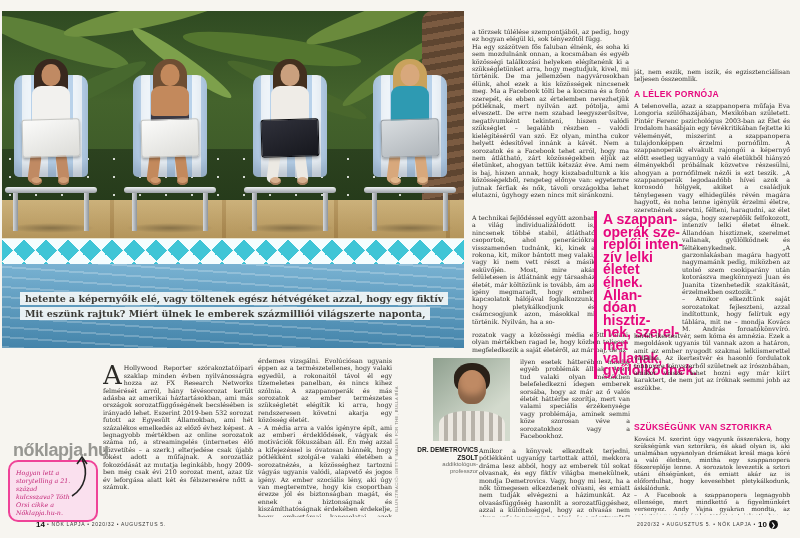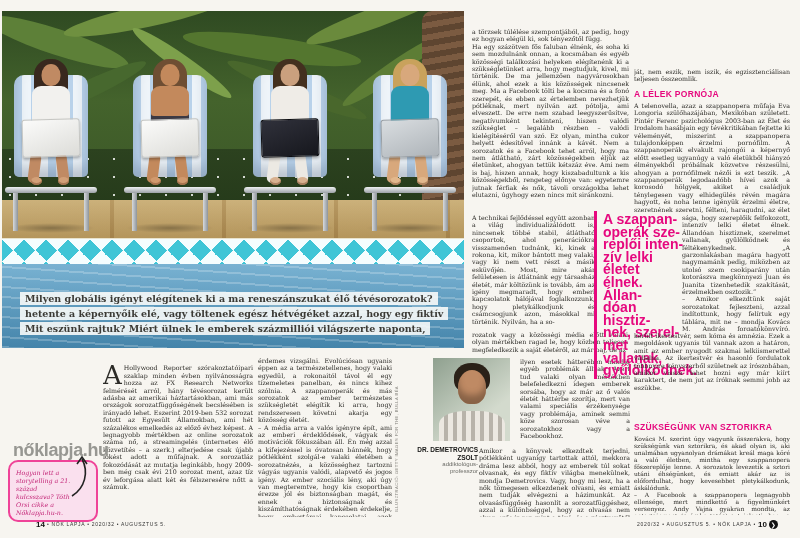--- a/index.html
+++ b/index.html
@@ -208,21 +208,20 @@
       <div class="torso"></div>
       <div class="shin shinL"></div>
         <div class="shin shinR"></div>
       <div class="foot footL"></div>
         <div class="foot footR"></div>
       <div class="laptop"></div>
     </div>
   </div>
 
   <div id="standfirst">
-    <div class="sf-line">Milyen globális igényt elégítenek ki a ma reneszánszukat élő tévésorozatok?</div>
     <div class="sf-line">hetente a képernyőik elé, vagy töltenek egész hétvégéket azzal, hogy egy fiktív</div>
     <div class="sf-line">Mit eszünk rajtuk? Miért ülnek le emberek százmilliói világszerte naponta,</div>
   </div>
 
 
   <div id="col1" class="body">
     <span class="dropcap">A</span><span>Hollywood Reporter szórakoztatóipari szaklap minden évben nyilvánosságra hozza az FX Research Networks felmérését arról, hány tévésorozat került adásba az amerikai háztartásokban, ami más országok sorozatfüggőségének becslésében is irányadó lehet. Eszerint 2019-ben 532 sorozat futott az Egyesült Államokban, ami hét százalékos emelkedés az előző évhez képest. A legnagyobb mértékben az online sorozatok száma nő, a streamingelés (internetes élő közvetítés – a szerk.) elterjedése csak újabb lökést adott a műfajnak. A sorozatláz fokozódását az mutatja leginkább, hogy 2009-ben még csak évi 210 sorozat ment, azaz tíz év leforgása alatt két és félszeresére nőtt a számuk.</span>
     
   </div>
   <div id="col2" class="body">érdemes vizsgálni. Evolúciósan ugyanis éppen az a természetellenes, hogy valaki egyedül, a rokonaitól távol él egy tízemeletes panelban, és nincs kihez szólnia. A szappanoperák és más sorozatok az ember természetes szükségletét elégítik ki arra, hogy rendszeresen követni akarja egy közösség életét.

